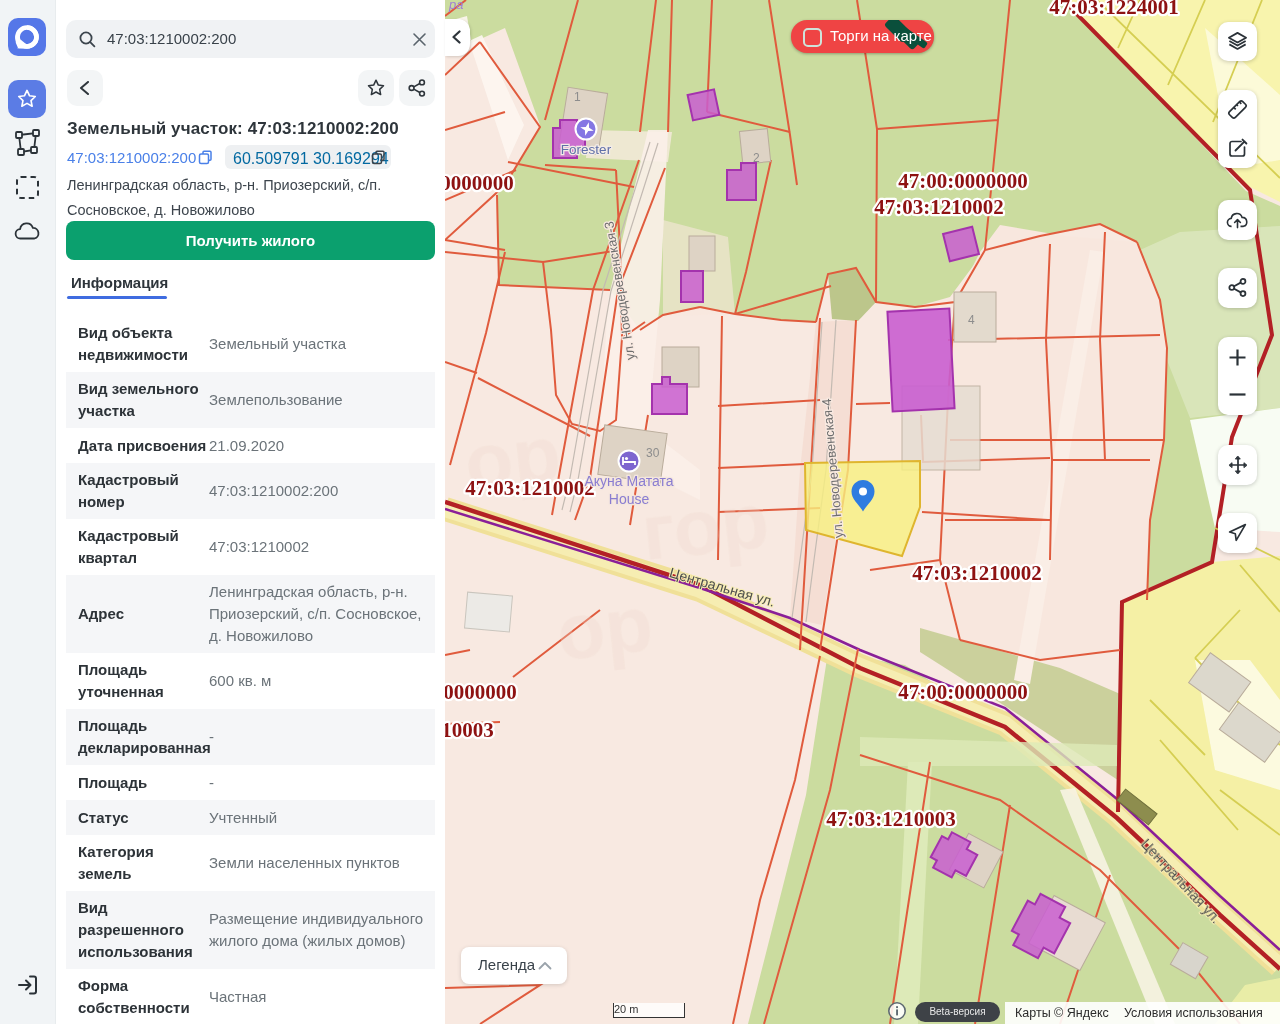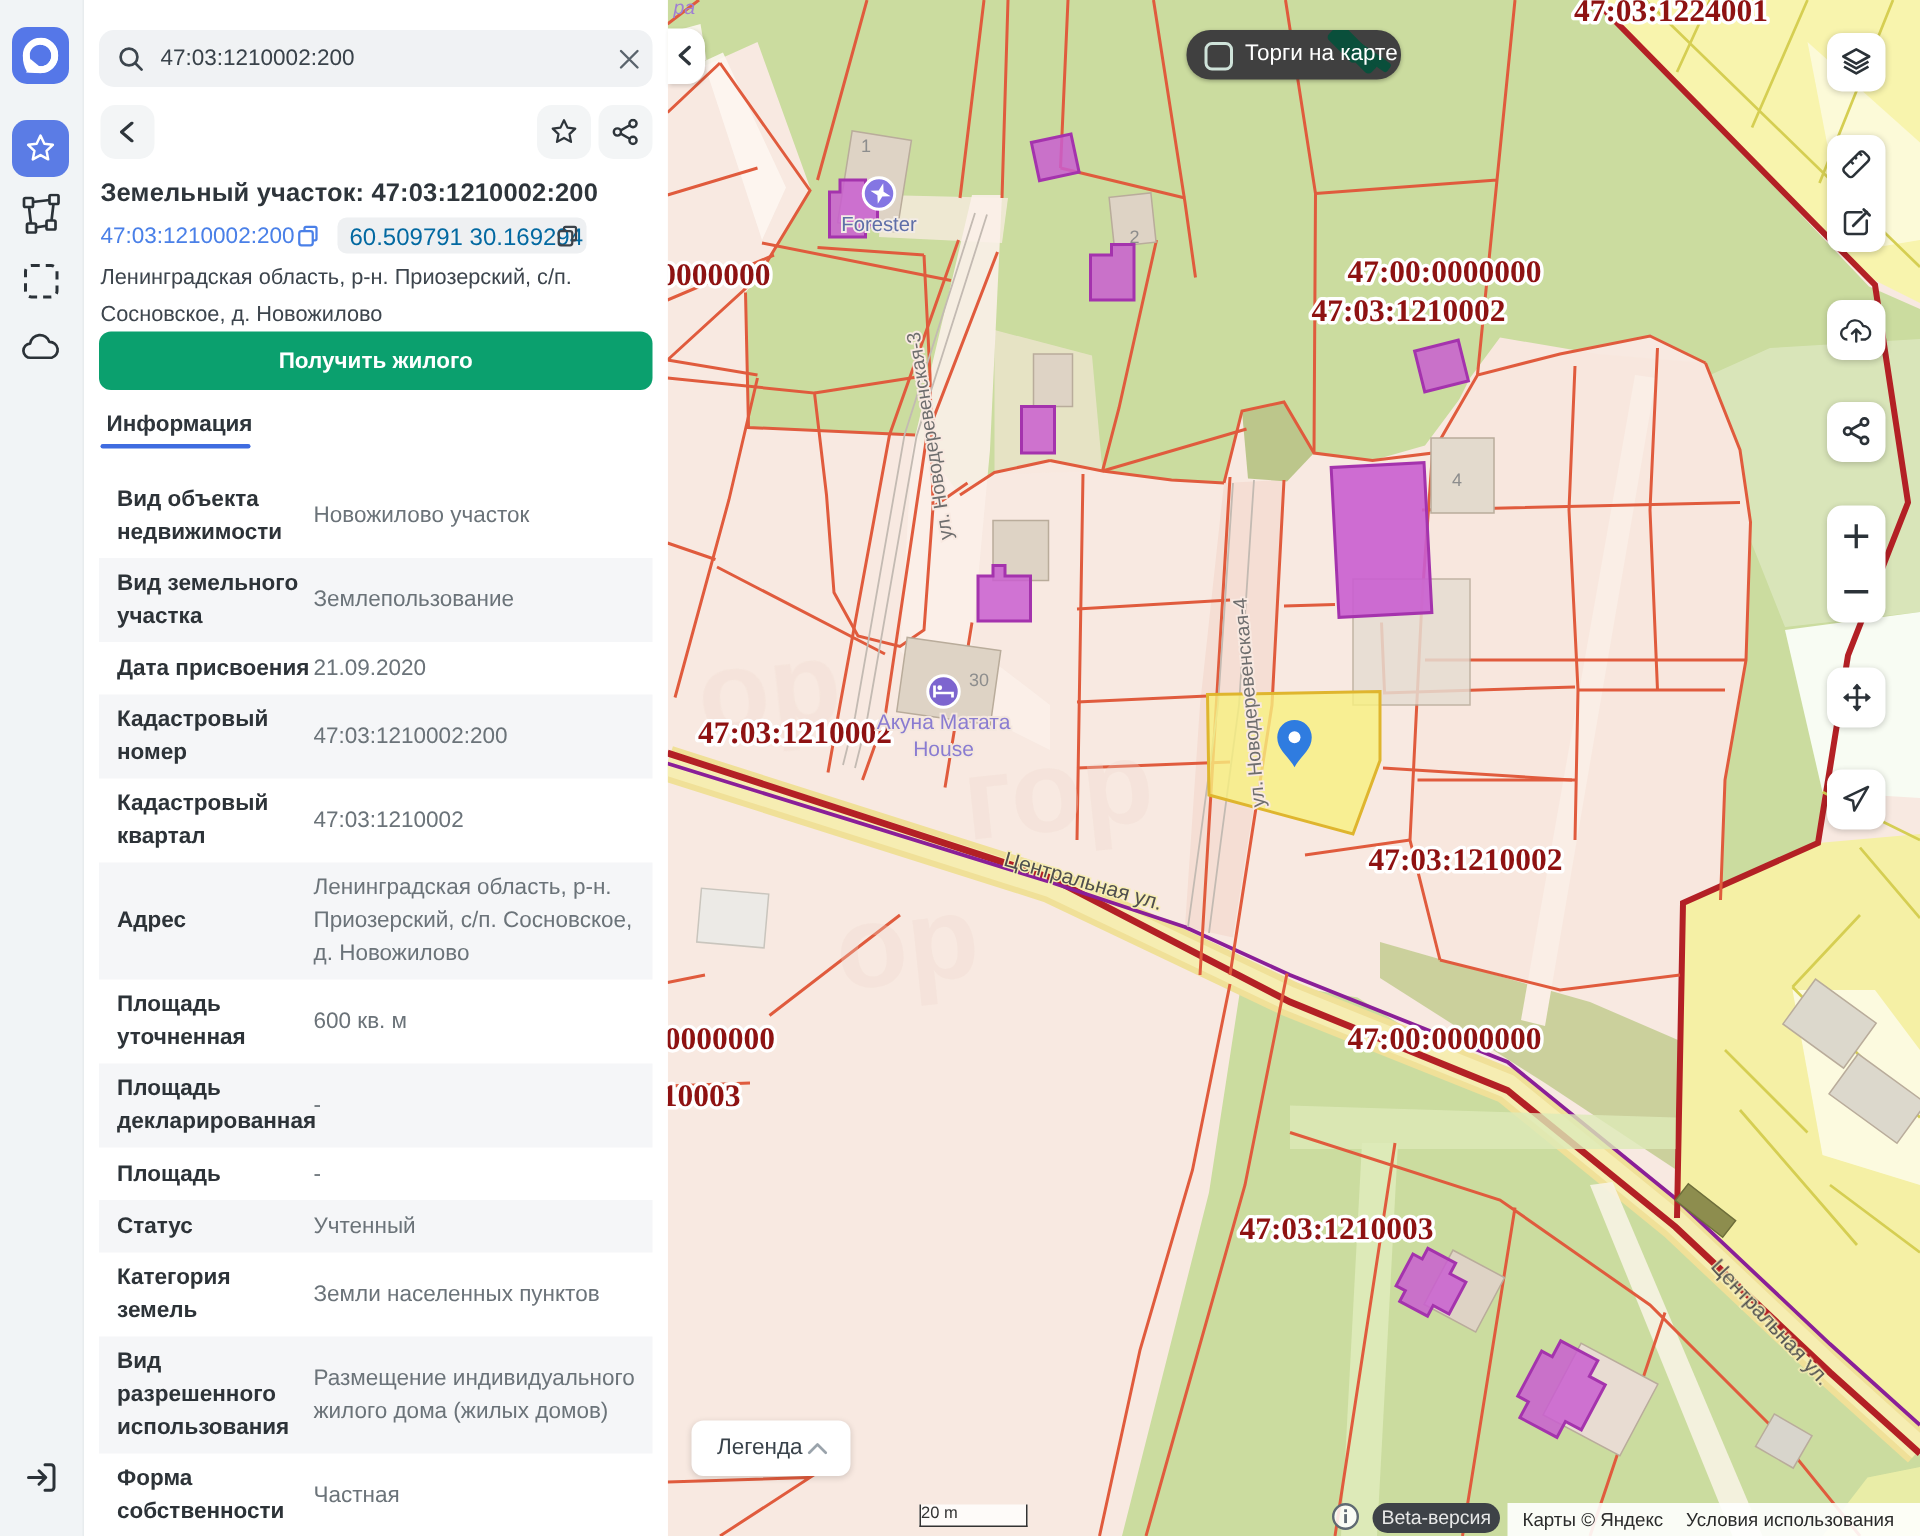--- a/index.html
+++ b/index.html
@@ -21,32 +21,32 @@
   #tbl{position:absolute;left:10px;top:316px;width:369px;}
   .row{display:flex;font-size:15px;align-items:center;min-height:35px;}
   .row.g{background:#f5f6f8;}
   .lab{width:131px;padding:6px 0 6px 12px;font-weight:700;color:#2d3338;line-height:22px;flex:none;align-self:center;}
   .val{padding:6px 4px 6px 0;color:#6b7379;line-height:22px;white-space:nowrap;}
   
   #map{position:absolute;left:445px;top:0;width:835px;height:1024px;overflow:hidden;}
   
   #collapse{position:absolute;left:445px;top:19px;width:25px;height:37px;background:#fff;border-radius:0 12px 12px 0;box-shadow:1px 1px 3px rgba(0,0,0,.15);}
   
-  #torgi{position:absolute;left:791px;top:20px;width:143px;height:33px;background:#404040;border-radius:16px;box-shadow:0 1px 3px rgba(0,0,0,.3);}
+  #torgi{position:absolute;left:791px;top:20px;width:143px;height:33px;background:#ef4444;border-radius:16px;box-shadow:0 1px 3px rgba(0,0,0,.3);}
   #torgi span{position:absolute;left:39px;top:7px;color:#fff;font-size:15px;}
   #torgi .cb{position:absolute;left:12px;top:8px;width:15px;height:15px;border:2px solid #cfe3da;border-radius:5px;}
   
   .mapbtn{position:absolute;left:1218px;width:39px;background:#fff;border-radius:10px;box-shadow:0 1px 4px rgba(0,0,0,.2);}
   
   #legend{position:absolute;left:461px;top:947px;width:106px;height:37px;background:#fff;border-radius:8px;box-shadow:0 1px 4px rgba(0,0,0,.15);font-size:15px;color:#39424a;}
   
   #scale{position:absolute;left:613px;top:1003px;width:70px;height:14px;background:rgba(255,255,255,.8);font-size:11px;color:#333;text-align:left;line-height:13px;border-left:1px solid #333;border-right:1px solid #333;border-bottom:1px solid #333;}
   
   #attr{position:absolute;left:1005px;top:1002px;width:275px;height:22px;background:rgba(255,255,255,.9);font-size:12.5px;color:#2b2b2b;}
-  #beta{position:absolute;left:915px;top:1002px;width:85px;height:20px;background:#3e4247;border-radius:10px;color:#e8e8e8;font-size:13px;text-align:center;line-height:20px;}
+  #beta{position:absolute;left:915px;top:1002px;width:85px;height:20px;background:#3e4247;border-radius:10px;color:#e8e8e8;font-size:10px;text-align:center;line-height:20px;}
   #infoi{position:absolute;left:886px;top:1000px;width:22px;height:22px;}
 </style></head>
 <body>
 <div id="map"><svg id="mapsvg" width="835" height="1024" viewBox="445 0 835 1024" xmlns="http://www.w3.org/2000/svg">
 
 <rect x="445" y="0" width="835" height="1024" fill="#f8e9e1"></rect>
 
 <path fill="#cbdc9f" d="M445,0 L1065,0 L1246,191 L1280,206 L1280,420 L1230,430 L1215,528 L1212,560 L1147,600 L1150,520 L1164,440 L1167,348 L1160,300 L1137,242 L1100,224 L1040,236 L985,250 L950,297 L915,307 L876,302 L856,268 L828,274 L816,322 L781,320 L735,314 L700,307 L663,315 L640,330 L610,290 L499,285 L497,195 L505,185 L540,125 L505,28 L445,55 Z"></path>
 <path fill="#ffffff" opacity=".28" d="M1180,232 L1280,226 L1280,408 L1190,418 L1155,330 L1140,250 Z"></path>
 <path fill="#f8fcf3" d="M1190,420 L1280,408 L1280,532 L1215,528 Z"></path>
@@ -287,21 +287,21 @@
         <path d="M5,4 V2.2 a1,1 0 0 1 1,-1 h6 a1,1 0 0 1 1,1 v7 a1,1 0 0 1 -1,1 H10.5" fill="none" stroke="#3c434a" stroke-width="1.5"></path>
       </svg>
   </div>
   <div id="addr">Ленинградская область, р-н. Приозерский, с/п.<br>Сосновское, д. Новожилово</div>
   <div id="repbtn">Получить жилого</div>
   <div id="tab">Информация</div>
   <div id="tabline"></div>
   <div id="tbl">
     <div class="row">
         <div class="lab">Вид объекта<br>недвижимости</div>
-        <div class="val">Новожилово участок</div>
+        <div class="val">Земельный участка</div>
       </div>
     <div class="row g">
         <div class="lab">Вид земельного<br>участка</div>
         <div class="val">Землепользование</div>
       </div>
     <div class="row">
         <div class="lab">Дата присвоения</div>
         <div class="val">21.09.2020</div>
       </div>
     <div class="row g">

